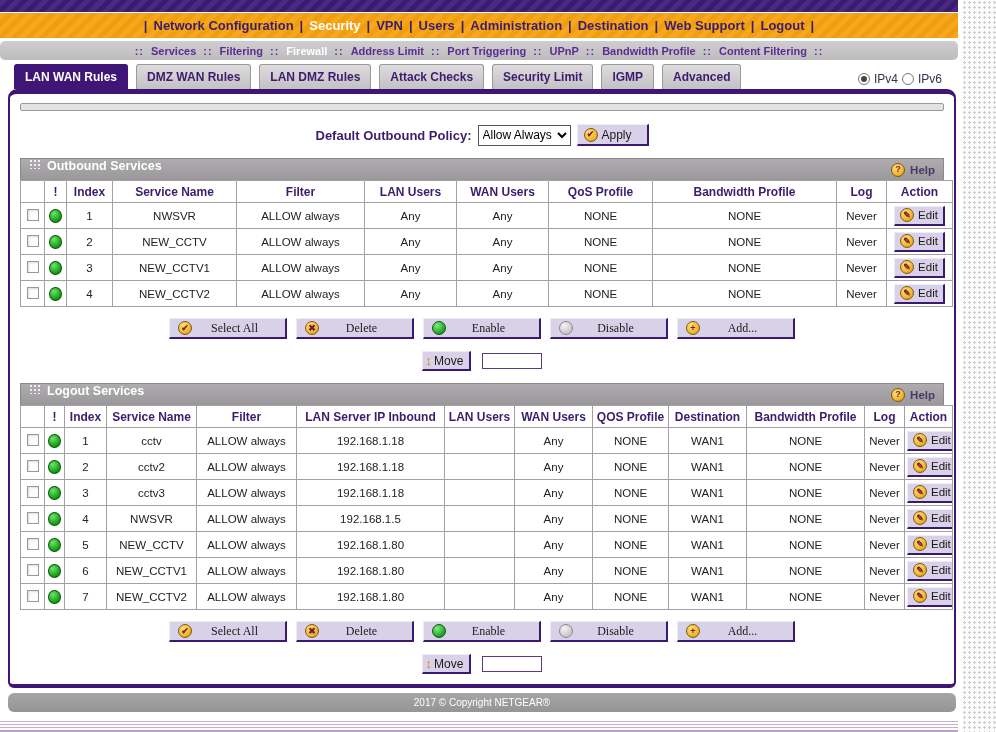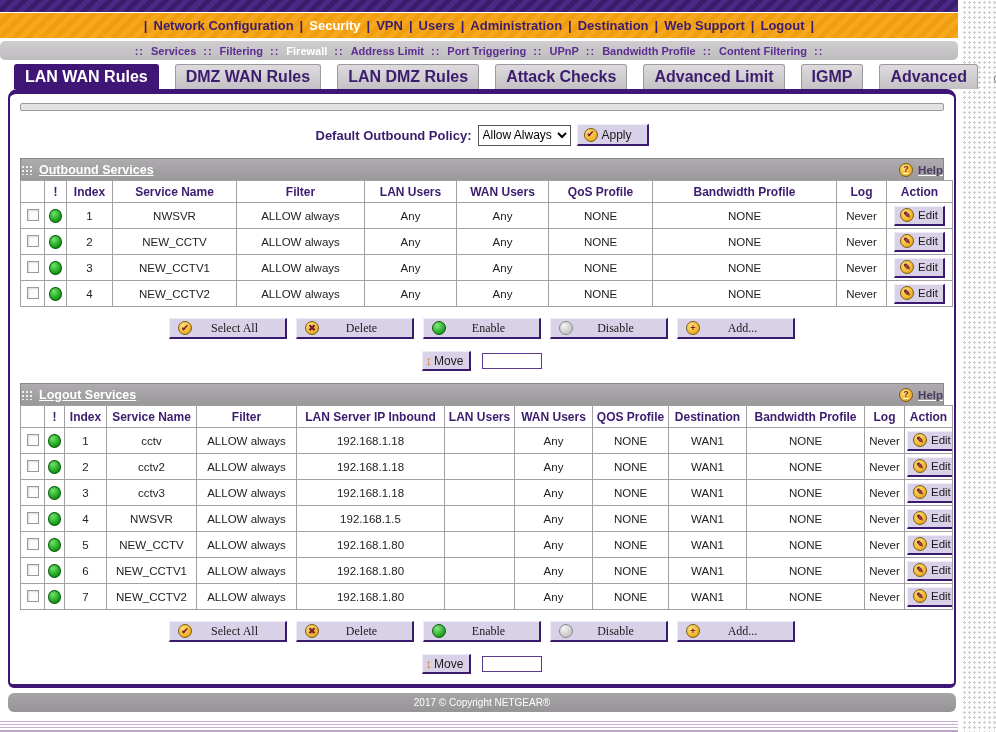--- a/index.html
+++ b/index.html
@@ -32,23 +32,23 @@
   .subnav { height:19px; width:958px; margin-top:3px; border-radius:5px;
     background: linear-gradient(#cfcdcf,#bebcbe);
     display:flex; align-items:center; justify-content:center;
     font-size:11px; font-weight:bold; color:#5b2d91; }
   .subnav-item { padding:0 5px; cursor:pointer; white-space:nowrap; }
   .subnav-item.active { color:#ffffff; }
   .subnav-sep { color:#5b2d91; letter-spacing:1px; padding:0 2px; }
 
   
   .tabs-row { height:23px; margin:6px 16px 0 14px; display:flex; align-items:flex-end; }
-  .tab { height:22px; padding:12px 10px; margin-right:16px; display:flex; align-items:center;
+  .tab { height:22px; padding:12px 10px; margin-right:8px; display:flex; align-items:center;
     background: linear-gradient(#dddbdd,#c3c1c3); border:1px solid #9c9a9c; border-bottom:none;
-    border-radius:3px 3px 0 0; font-size:16px; font-weight:bold; color:#3c1c6e;
+    border-radius:3px 3px 0 0; font-size:12px; font-weight:bold; color:#3c1c6e;
     cursor:pointer; white-space:nowrap; }
   .tab.active { background:#3f1676; color:#fff; border-color:#3f1676; }
   .ip-toggle { margin-left:auto; display:flex; align-items:center; gap:4px;
     font-size:12px; color:#33334d; padding-bottom:3px; }
   .radio { appearance:none; width:12px; height:12px; border-radius:50%;
     border:1px solid #777; background:#fff; position:relative; cursor:pointer; }
   .radio:checked::after { content:""; position:absolute; left:2px; top:2px;
     width:6px; height:6px; border-radius:50%; background:#444; }
 
   
@@ -80,23 +80,23 @@
   .ic-yellow { background: radial-gradient(circle at 35% 30%, #ffe07a, #f2b72e 60%, #c68c12);
     border:1px solid #7a5c14; color:#7c2030; }
   .ic-green { background: radial-gradient(circle at 35% 30%, #86e986, #1ca21c 70%, #0d7c0d);
     border:1px solid #0a5c0a; }
   .ic-gray { background: radial-gradient(circle at 35% 30%, #f4f4f4, #c7c7c7 70%);
     border:1px solid #8a8a8a; }
   .move-arrow { color:#d97b12; font-weight:bold; font-size:13px; }
 
   
   .section { margin:12px 10px 0; }
-  .section-header { height:22px; display:flex; align-items:center; padding:0 0; gap:7px;
+  .section-header { height:22px; display:flex; padding:0 8px; gap:7px;
     background: linear-gradient(#aeacae,#9a989a); border:1px solid #8a888a; border-bottom:none;
-    color:#fff; font-size:12.5px; font-weight:bold;text-decoration:underline; }
+    color:#fff; font-size:12.5px; font-weight:bold; }
   .grid-icon { width:11px; height:10px;
     background-image: radial-gradient(#f0f0f0 1.1px, transparent 1.3px);
     background-size:4px 4px; background-position:0 0; }
   .help-area { margin-left:auto; display:flex; align-items:center; gap:5px;
     font-size:11.5px; font-weight:bold; color:#4c3a66; cursor:pointer; }
 
   
   table { border-collapse:collapse; width:100%; table-layout:fixed; background:#fff; }
   th { border:1px solid #a2a0a2; height:22px; font-size:12px; font-weight:bold;
     color:#3c1c6e; text-align:center; background:#fff; overflow:hidden; white-space:nowrap; }
@@ -170,21 +170,21 @@
         <span class="subnav-item">Content Filtering</span>
         <span class="subnav-sep">::</span>
       </div>
 
     <div class="tabs-row">
       <div style="display:flex;align-items:flex-end;" id="tabs-host">
           <div class="tab active">LAN WAN Rules</div>
           <div class="tab">DMZ WAN Rules</div>
           <div class="tab">LAN DMZ Rules</div>
           <div class="tab">Attack Checks</div>
-          <div class="tab">Advanced Limit</div>
+          <div class="tab">Security Limit</div>
           <div class="tab">IGMP</div>
           <div class="tab">Advanced</div>
         </div>
       <div class="ip-toggle">
         <input type="radio" class="radio" name="ipver" checked="" style="">
         <span>IPv4</span>
         <input type="radio" class="radio" name="ipver" style="">
         <span>IPv6</span>
       </div>
     </div>

